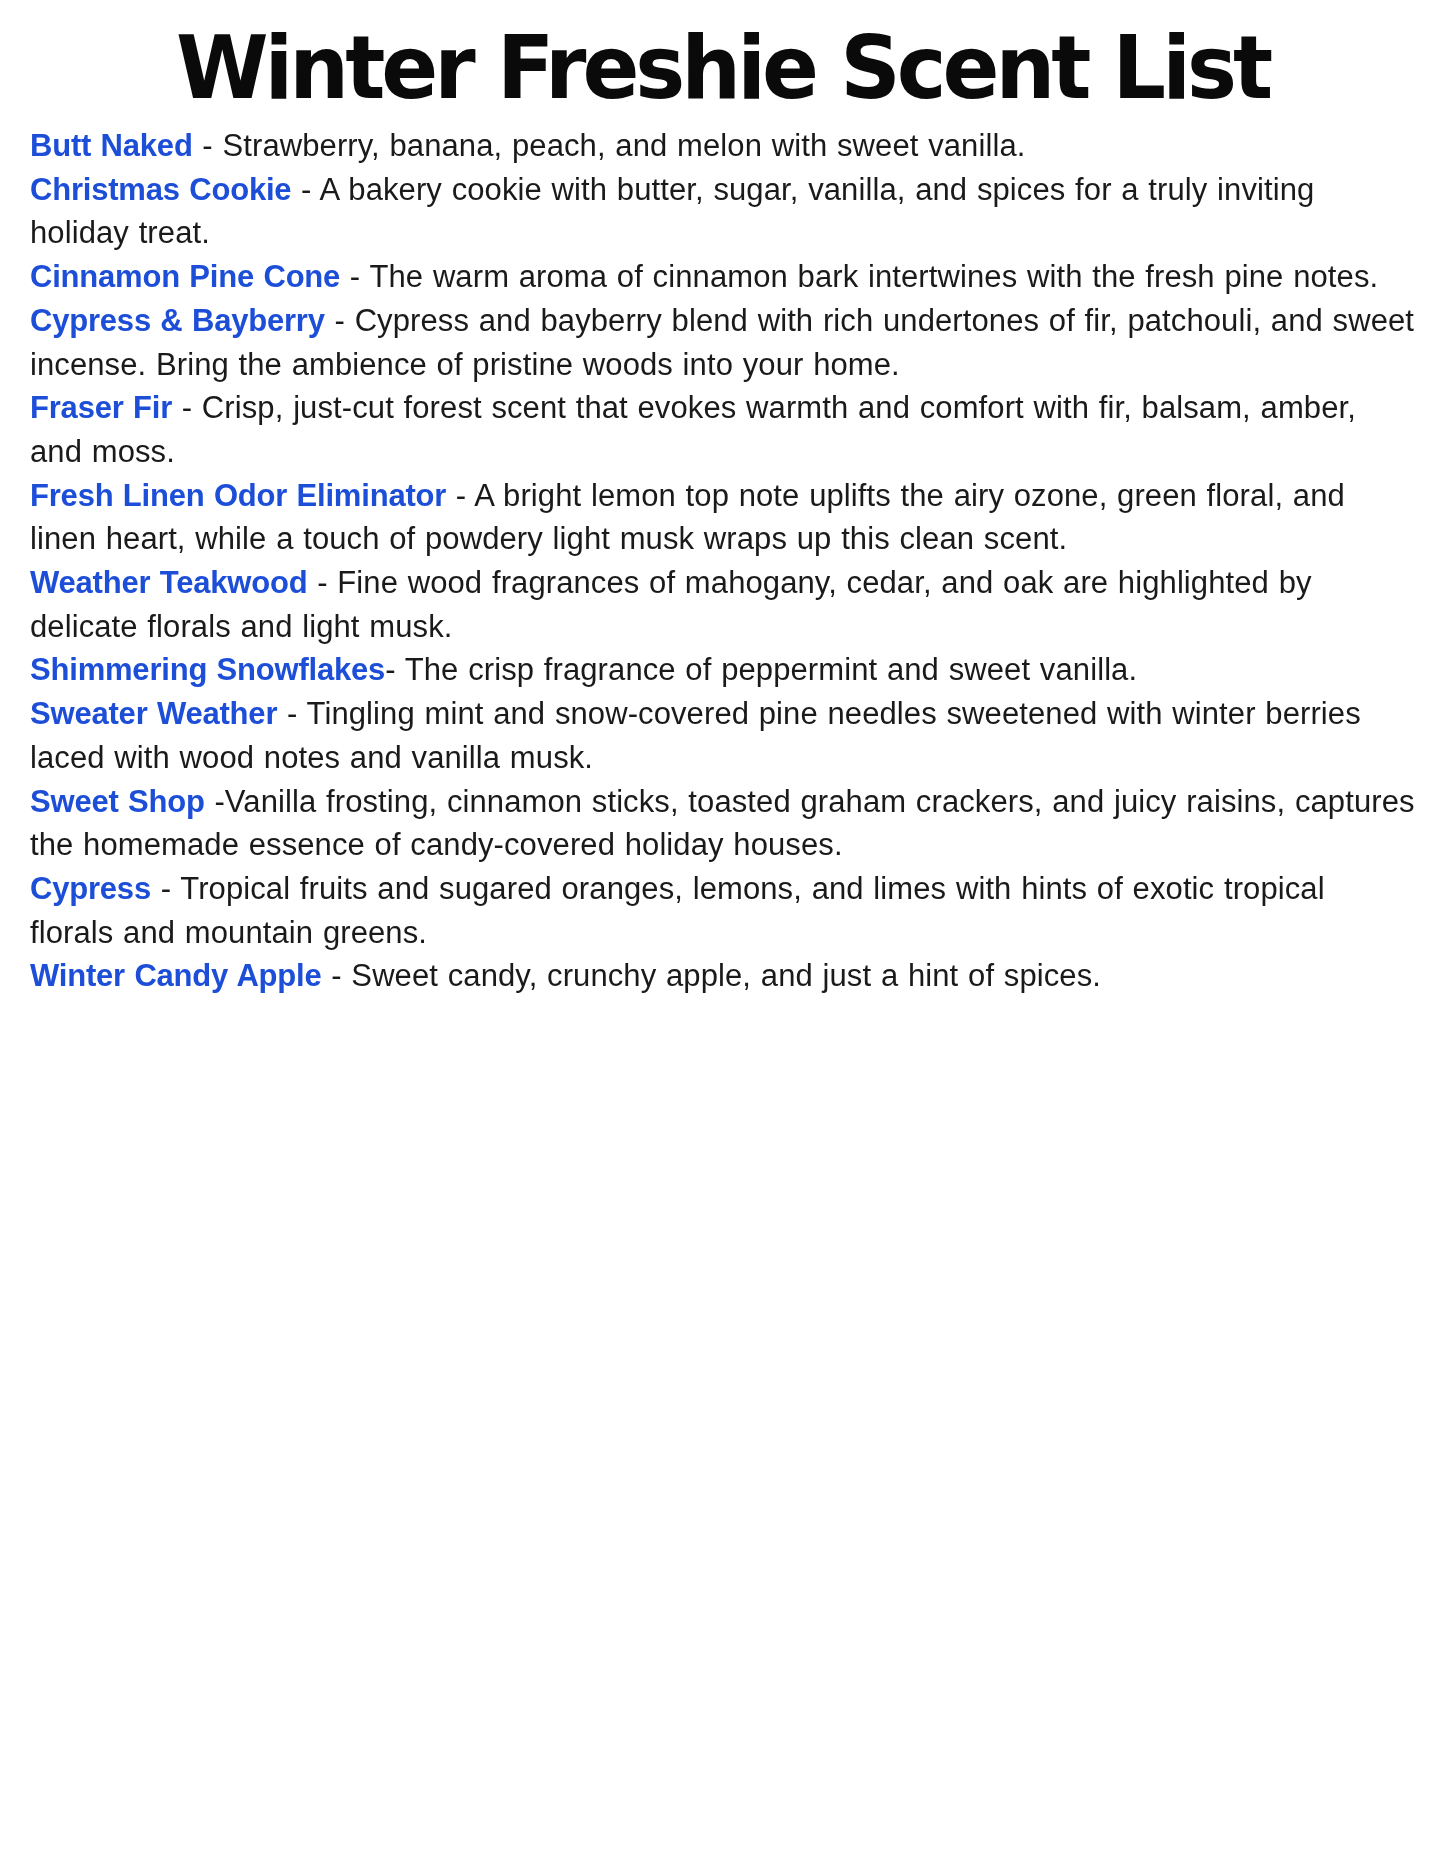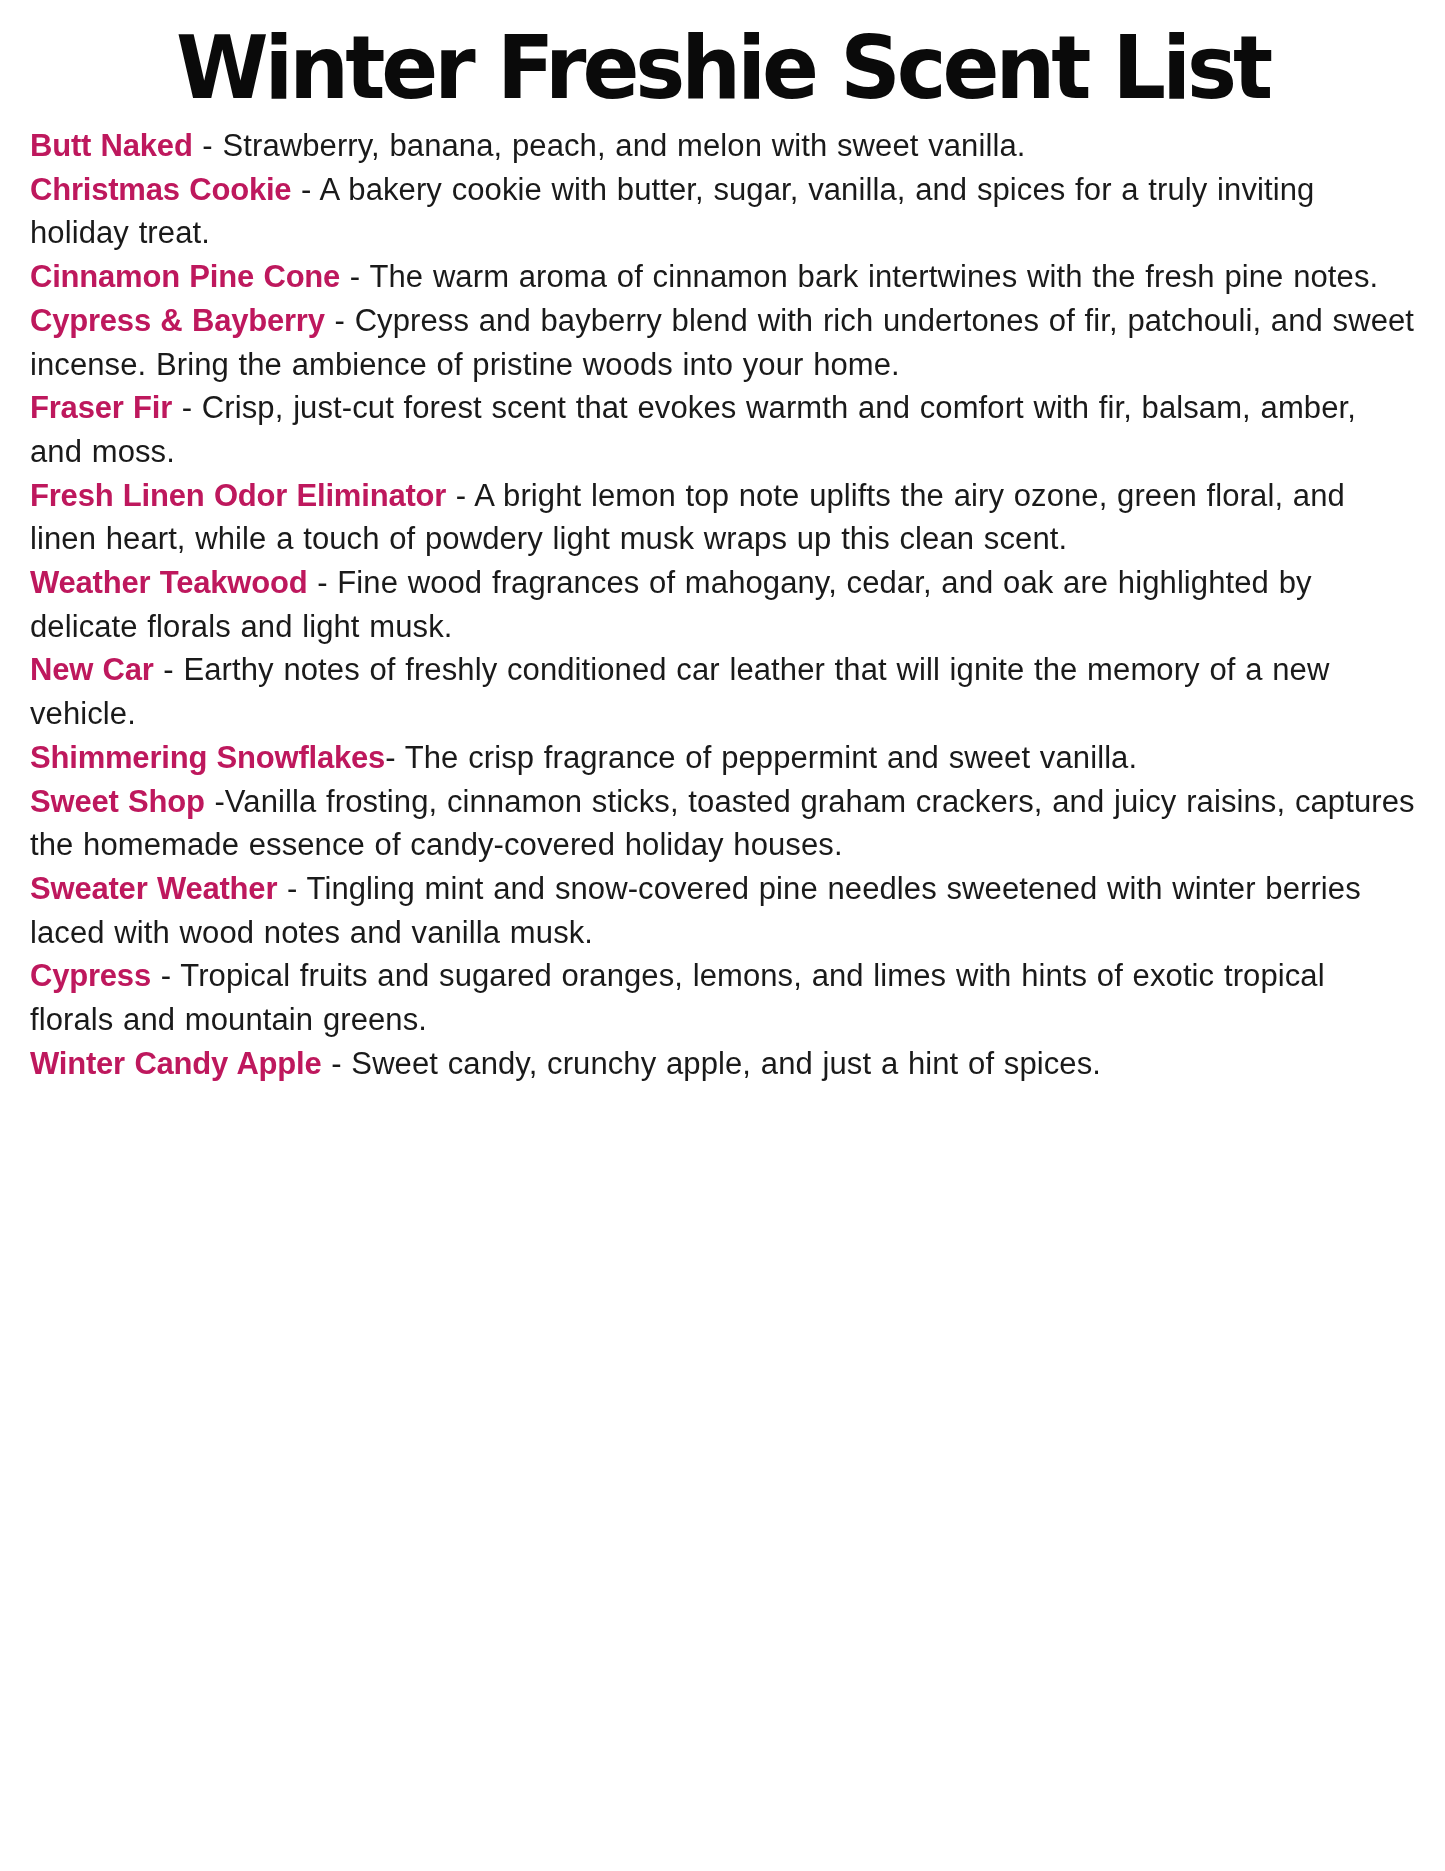--- a/index.html
+++ b/index.html
@@ -35,21 +35,21 @@
   .entries p.scent-entry {
     margin: 0;
     font-size: 31px;
     line-height: 43.7px;
     letter-spacing: 0.1px;
     color: #1a1a1a;
     word-spacing: 1px;
   }
   .entries p.scent-entry strong.scent-name {
     font-weight: bold;
-    color: #be185d;
+    color: #1d4ed8;
     letter-spacing: -0.2px;
   }
 </style>
 </head>
 <body>
 
 <div class="page">
   <h1 class="page-title">Winter Freshie Scent List</h1>
 
   <div class="entries">
@@ -61,28 +61,27 @@
       <p class="scent-entry"><strong class="scent-name">Cinnamon Pine Cone</strong><span class="scent-desc"> - The warm aroma of cinnamon bark intertwines with the fresh pine notes.</span></p>
 
       <p class="scent-entry"><strong class="scent-name">Cypress &amp; Bayberry</strong><span class="scent-desc"> - Cypress and bayberry blend with rich undertones of fir, patchouli, and sweet incense. Bring the ambience of pristine woods into your home.</span></p>
 
       <p class="scent-entry"><strong class="scent-name">Fraser Fir</strong><span class="scent-desc"> - Crisp, just-cut forest scent that evokes warmth and comfort with fir, balsam, amber, and moss.</span></p>
 
       <p class="scent-entry"><strong class="scent-name">Fresh Linen Odor Eliminator</strong><span class="scent-desc"> - A bright lemon top note uplifts the airy ozone, green floral, and linen heart, while a touch of powdery light musk wraps up this clean scent.</span></p>
 
       <p class="scent-entry"><strong class="scent-name">Weather Teakwood</strong><span class="scent-desc"> - Fine wood fragrances of mahogany, cedar, and oak are highlighted by delicate florals and light musk.</span></p>
 
-      <p class="scent-entry"><strong class="scent-name">New Car</strong><span class="scent-desc"> - Earthy notes of freshly conditioned car leather that will ignite the memory of a new vehicle.</span></p>
 
 
 
       <p class="scent-entry"><strong class="scent-name">Shimmering Snowflakes</strong><span class="scent-desc">- The crisp fragrance of peppermint and sweet vanilla.</span></p>
 
 
+      <p class="scent-entry"><strong class="scent-name">Sweater Weather</strong><span class="scent-desc"> - Tingling mint and snow-covered pine needles sweetened with winter berries laced with wood notes and vanilla musk.</span></p>
+
       <p class="scent-entry"><strong class="scent-name">Sweet Shop</strong><span class="scent-desc"> -Vanilla frosting, cinnamon sticks, toasted graham crackers, and juicy raisins, captures the homemade essence of candy-covered holiday houses.</span></p>
-
-      <p class="scent-entry"><strong class="scent-name">Sweater Weather</strong><span class="scent-desc"> - Tingling mint and snow-covered pine needles sweetened with winter berries laced with wood notes and vanilla musk.</span></p>
 
       <p class="scent-entry"><strong class="scent-name">Cypress</strong><span class="scent-desc"> - Tropical fruits and sugared oranges, lemons, and limes with hints of exotic tropical florals and mountain greens.</span></p>
 
       <p class="scent-entry"><strong class="scent-name">Winter Candy Apple</strong><span class="scent-desc"> - Sweet candy, crunchy apple, and just a hint of spices.</span></p>
     </div>
 </div>
 
 </body></html>

